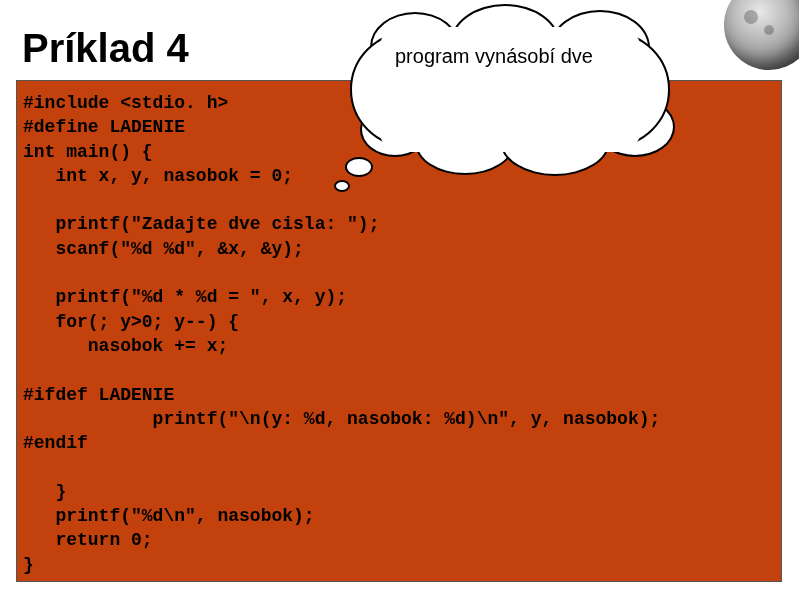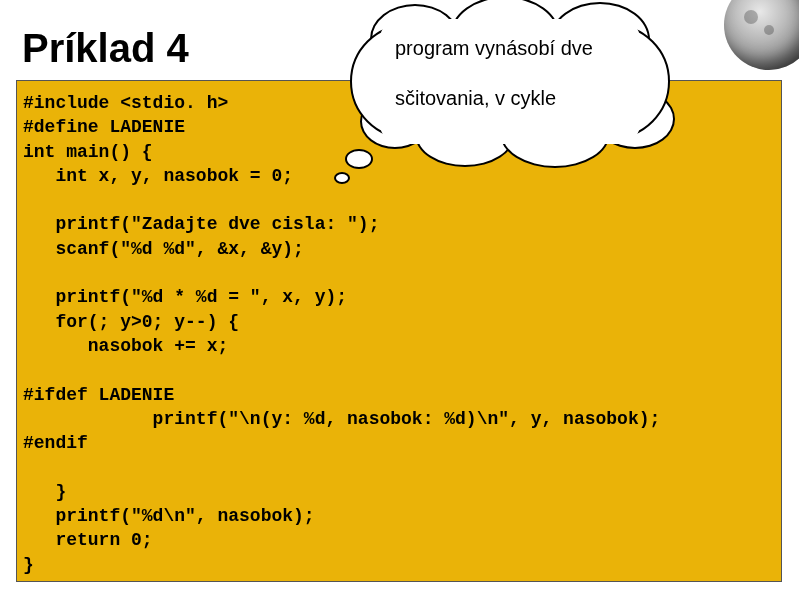--- a/index.html
+++ b/index.html
@@ -38,34 +38,34 @@
     font-weight: bold;
     color: #000;
   }
 
   .codebox {
     position: absolute;
     top: 80px;
     left: 16px;
     width: 766px;
     height: 502px;
-    background: #eab308;
+    background: #c2410c;
     border: 1px solid #555;
     padding: 10px 6px 6px 6px;
     font-family: "Courier New", monospace;
     font-size: 18px;
     font-weight: bold;
     color: #000;
     line-height: 1.35;
     white-space: pre;
   }
 
   .bubble {
     position: absolute;
-    top: 14px;
+    top: 22px;
     left: 340px;
     width: 340px;
     height: 140px;
     z-index: 5;
   }
   .cloud {
     position: absolute;
     background: #fff;
     border: 2px solid #000;
     border-radius: 50%;
@@ -154,15 +154,15 @@
   <div class="cloud c8"></div>
   <div class="cloud c1"></div>
   <div class="cmask m1"></div>
   <div class="cmask m2"></div>
   <div class="cmask m3"></div>
   <div class="tail1"></div>
   <div class="tail2"></div>
   <div class="bubble-text">
     <span>program vynásobí dve</span><br>
     <br>
-    <span>sčitovania, v cykle</span><br>
+    <br>
   </div>
 </div>
 
 </body></html>

